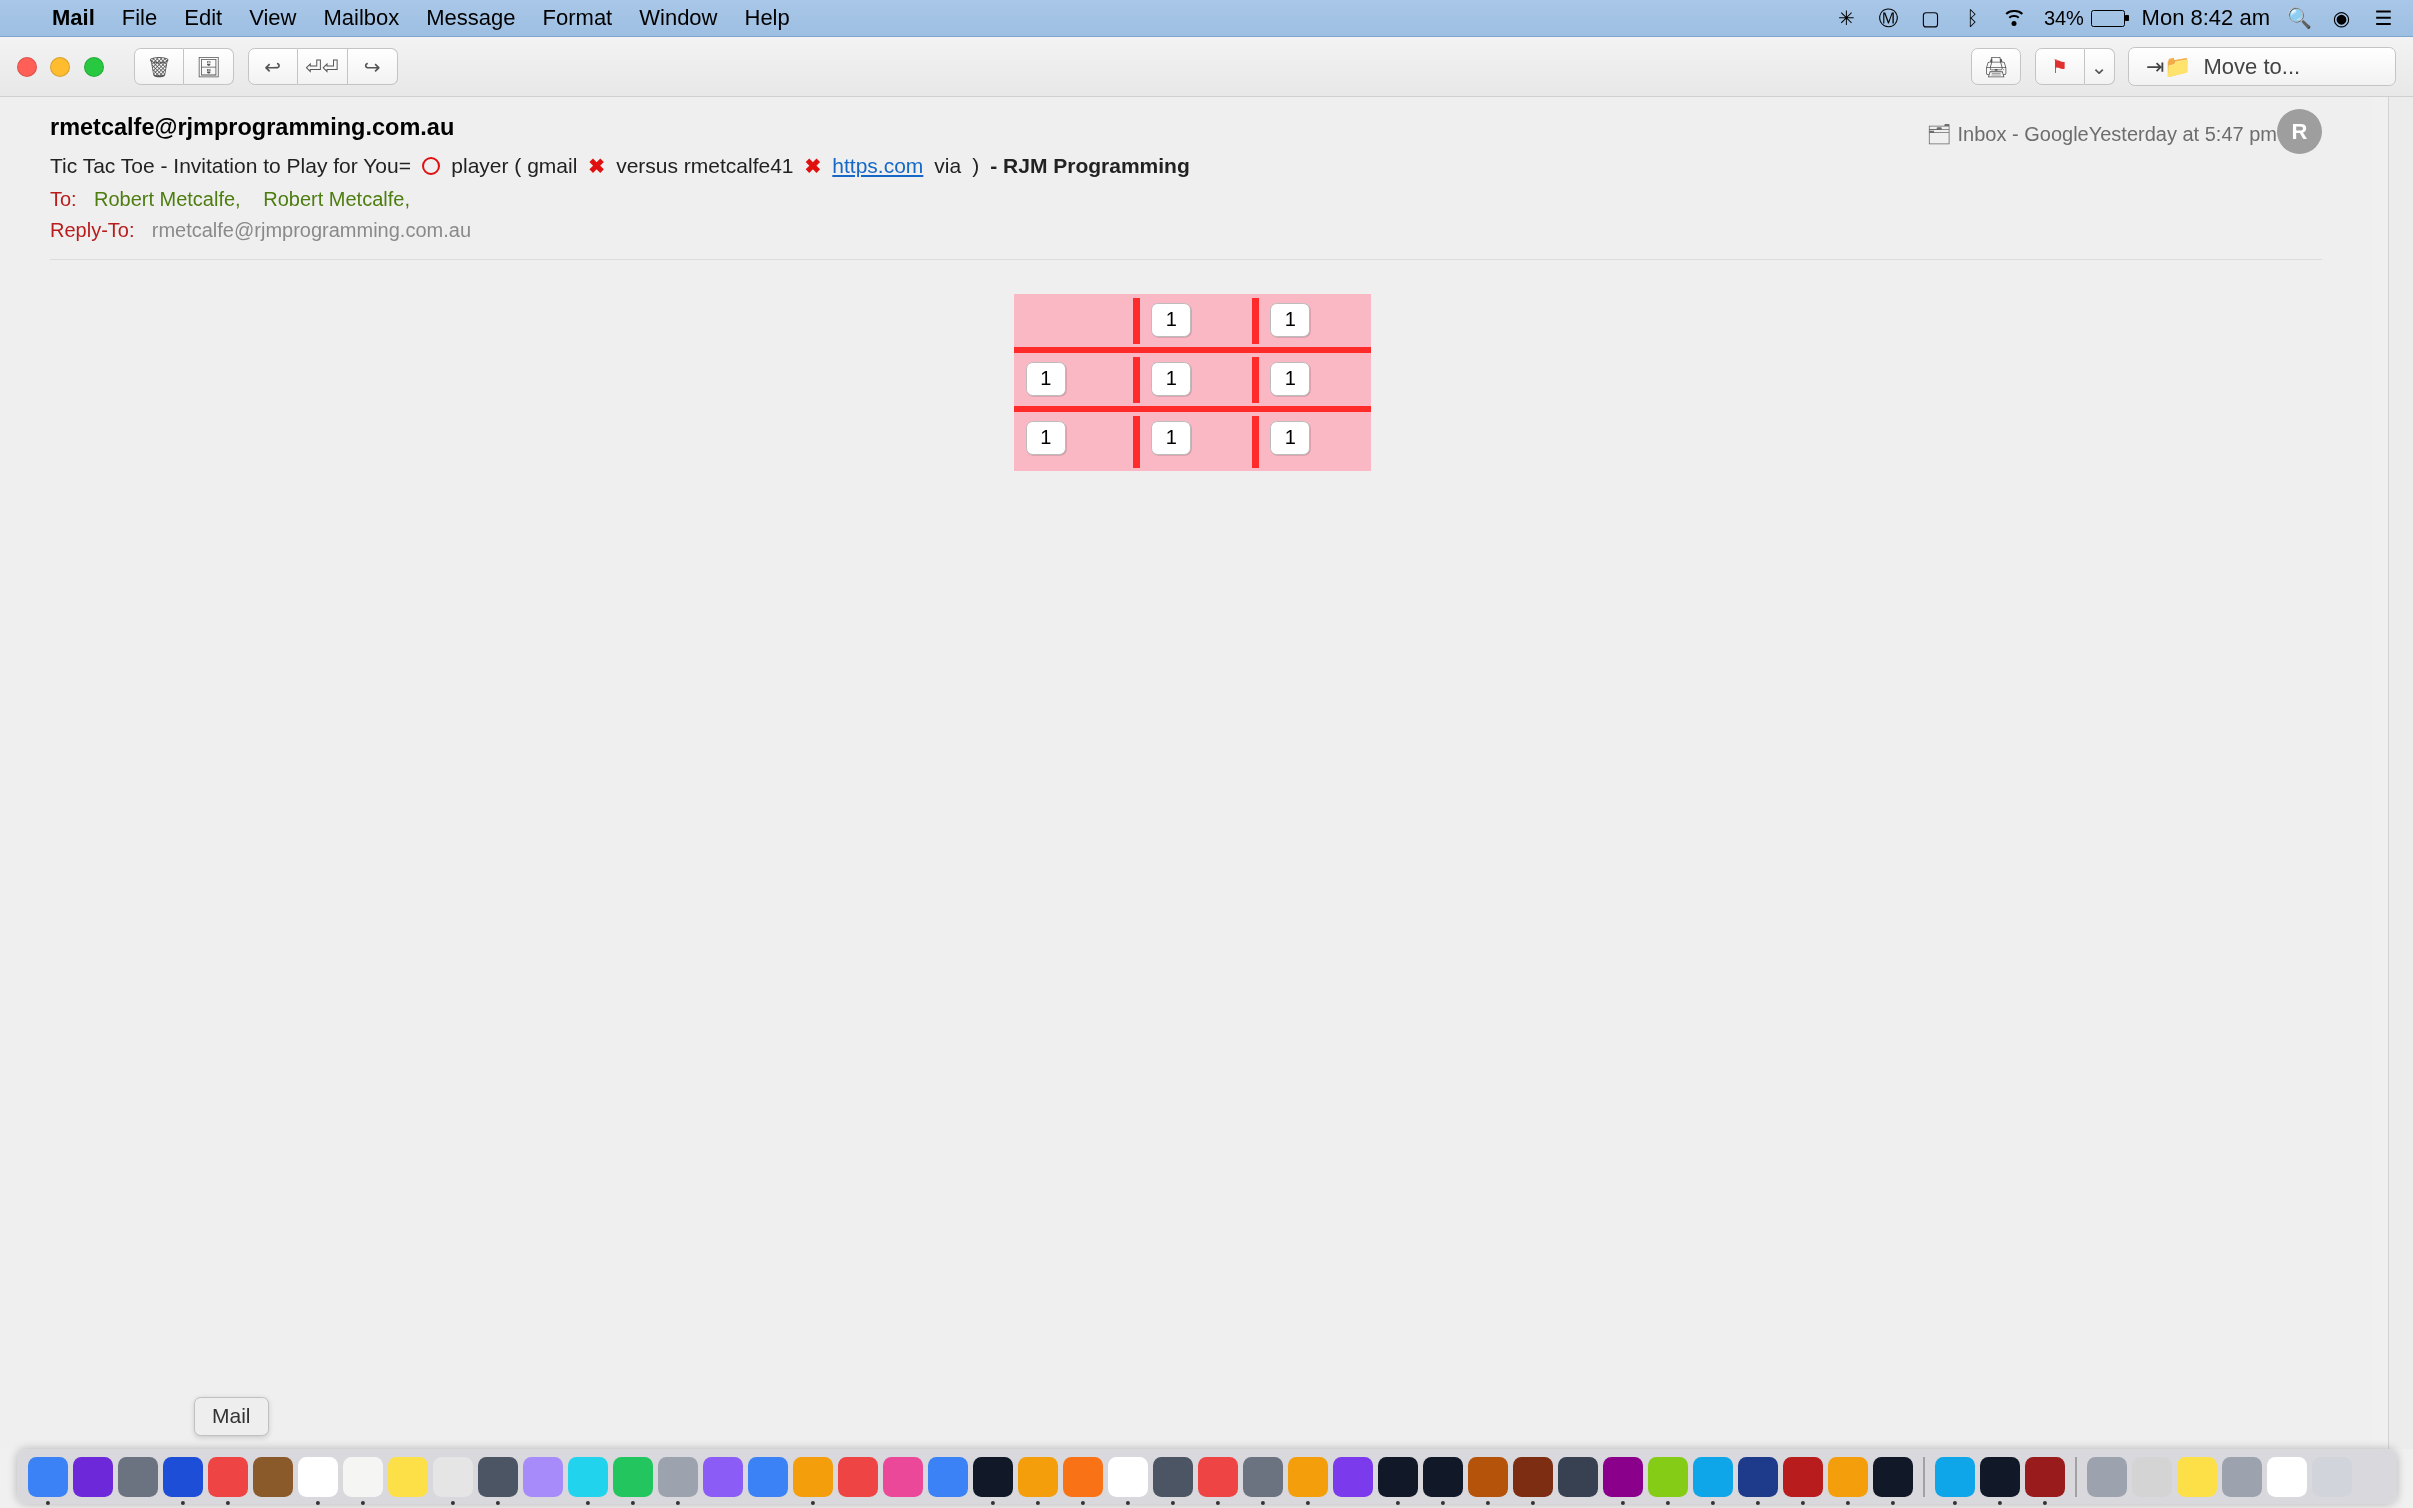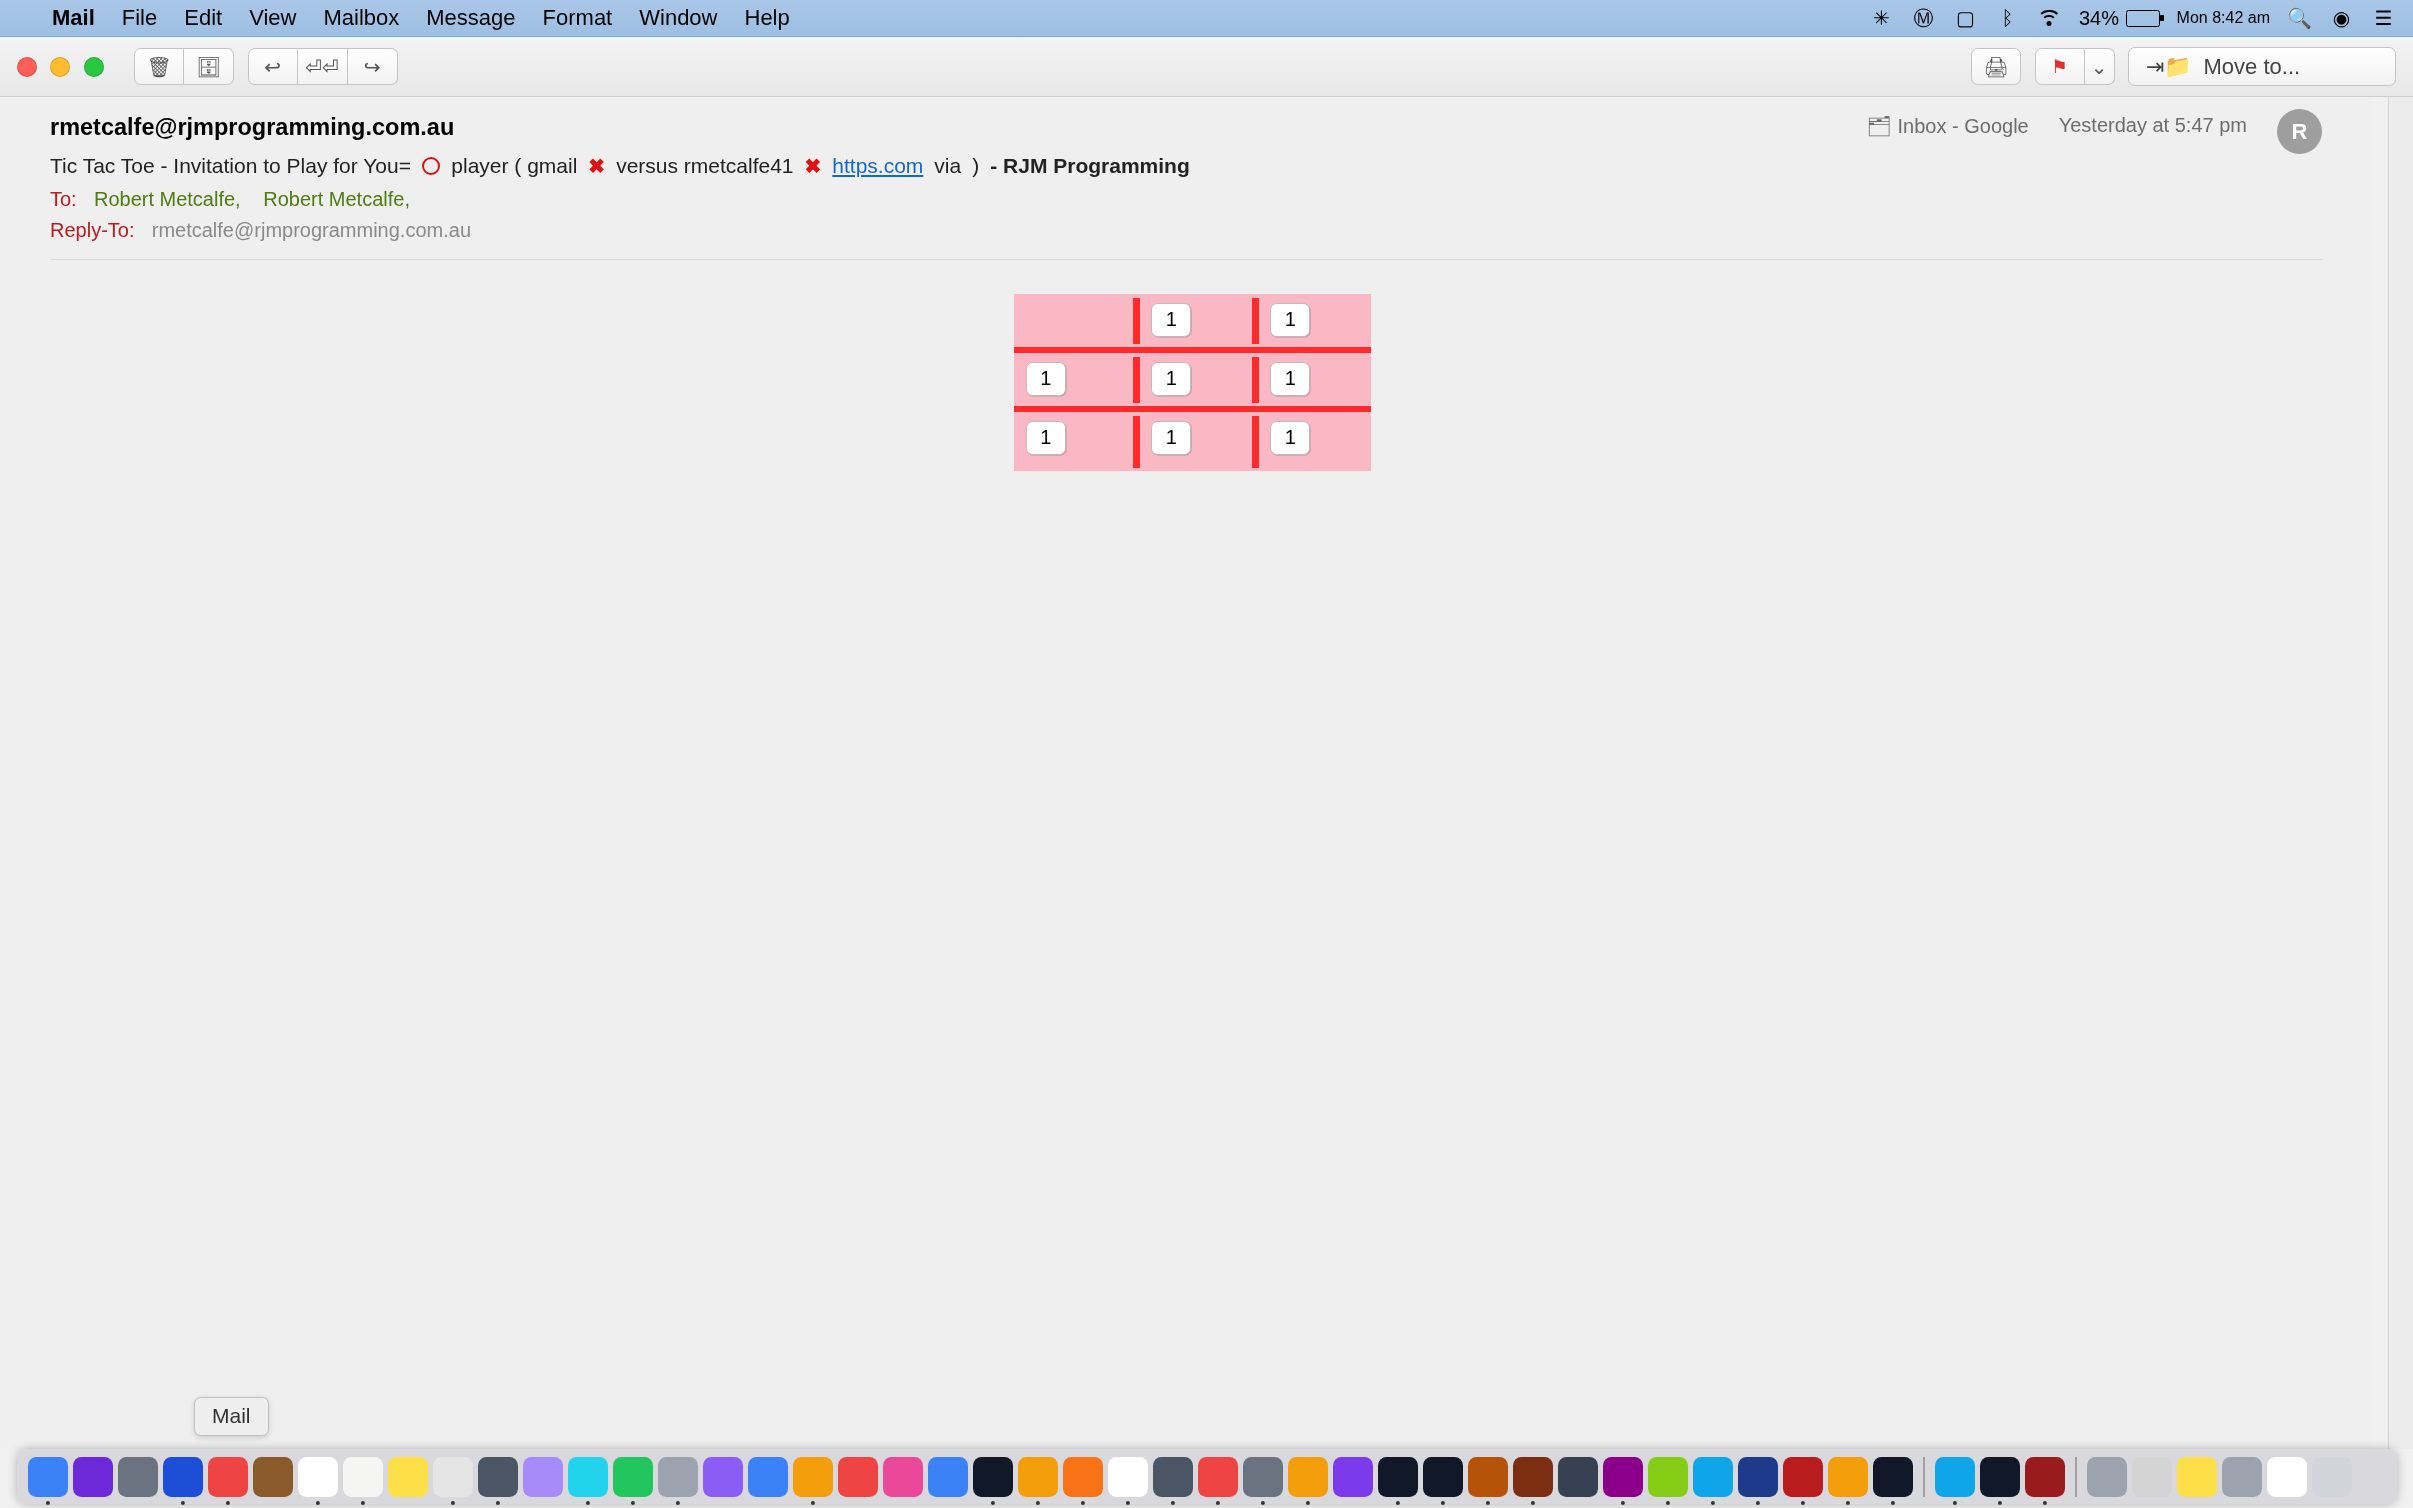--- a/index.html
+++ b/index.html
@@ -11,21 +11,21 @@
   background: linear-gradient(#a9c7e8, #9dbfe2);
   border-bottom: 0.8px solid #7ea5cc;
   display: flex; align-items: center;
   font-size: 22px; color: #000;
 }
 .menubar .left { display: flex; align-items: center; gap: 27px; padding-left: 25px; }
 .menubar .apple { font-size: 25px; }
 .menubar .app-name { font-weight: 700; }
 .menubar .right { margin-left: auto; display: flex; align-items: center; gap: 17px; padding-right: 17px; font-size: 20px; }
 .menubar .right .ico { width: 25px; height: 25px; display: flex; align-items: center; justify-content: center; }
-.menubar .right .clock { font-size: 16px; }
+.menubar .right .clock { font-size: 22px; }
 .menubar .right .battery-wrap { display: flex; align-items: center; gap: 6.7px; }
 .battery-body { width: 34px; height: 17px; border: 1.7px solid #000; border-radius: 2.5px; position: relative; }
 .battery-body::after { content: ""; position: absolute; right: -5px; top: 4.2px; width: 3.4px; height: 6.7px; background: #000; border-radius: 0.8px; }
 .battery-fill { height: 100%; width: 50%; background: #000; }
 
 
 .toolbar {
   height: 60px; width: 100%;
   background: linear-gradient(#f3f3f3, #e8e8e8);
   border-bottom: 0.8px solid #cfcfcf;
@@ -54,21 +54,21 @@
   border: 0.8px solid #c4c4c4; border-radius: 6.7px;
   display: flex; align-items: center; gap: 11.7px;
   padding: 0 17px; font-size: 22px; color: #444;
 }
 .flag-btn .flag { color: #e03030; font-size: 18.4px; }
 
 
 .msg-wrap { width: 2372px; height: calc(1508px - 37px - 60px - 59px); background: #efefef; padding: 17px 50px; overflow: hidden; position: relative; }
 .msg-hdr-line1 { display: flex; align-items: flex-start; }
 .from { font-size: 23.5px; font-weight: 700; color: #000; margin-bottom: 10px; }
-.hdr-right { margin-left: auto; display: flex; gap: 30px; color: #6d6d6d; font-size: 20px; }
+.hdr-right { margin-left: auto; display: flex; align-items: center; color: #6d6d6d; font-size: 20px; }
 .avatar { width: 45px; height: 45px; border-radius: 50%; background: #9e9e9e; color: #fff; display: flex; align-items: center; justify-content: center; font-size: 22px; font-weight: 600; margin-top: -5px; }
 .subject-line { font-size: 21px; color: #222; margin-bottom: 10px; display: flex; flex-wrap: wrap; align-items: center; gap: 11px; }
 .subject-line .bold { font-weight: 600; }
 .o-icon { width: 18.4px; height: 18.4px; border: 2.5px solid #e01010; border-radius: 50%; display: inline-block; }
 .x-icon { color: #e01010; font-weight: 900; font-size: 20px; }
 .subject-line a { color: #1668c7; text-decoration: underline; }
 .to-line, .reply-line { font-size: 20px; color: #333; margin-bottom: 8.4px; }
 .to-line .lbl, .reply-line .lbl { color: #b91c1c; margin-right: 11.7px; }
 .to-line .name { color: #4d7c0f; margin-right: 17px; }
 .reply-line .val { color: #8a8a8a; }

